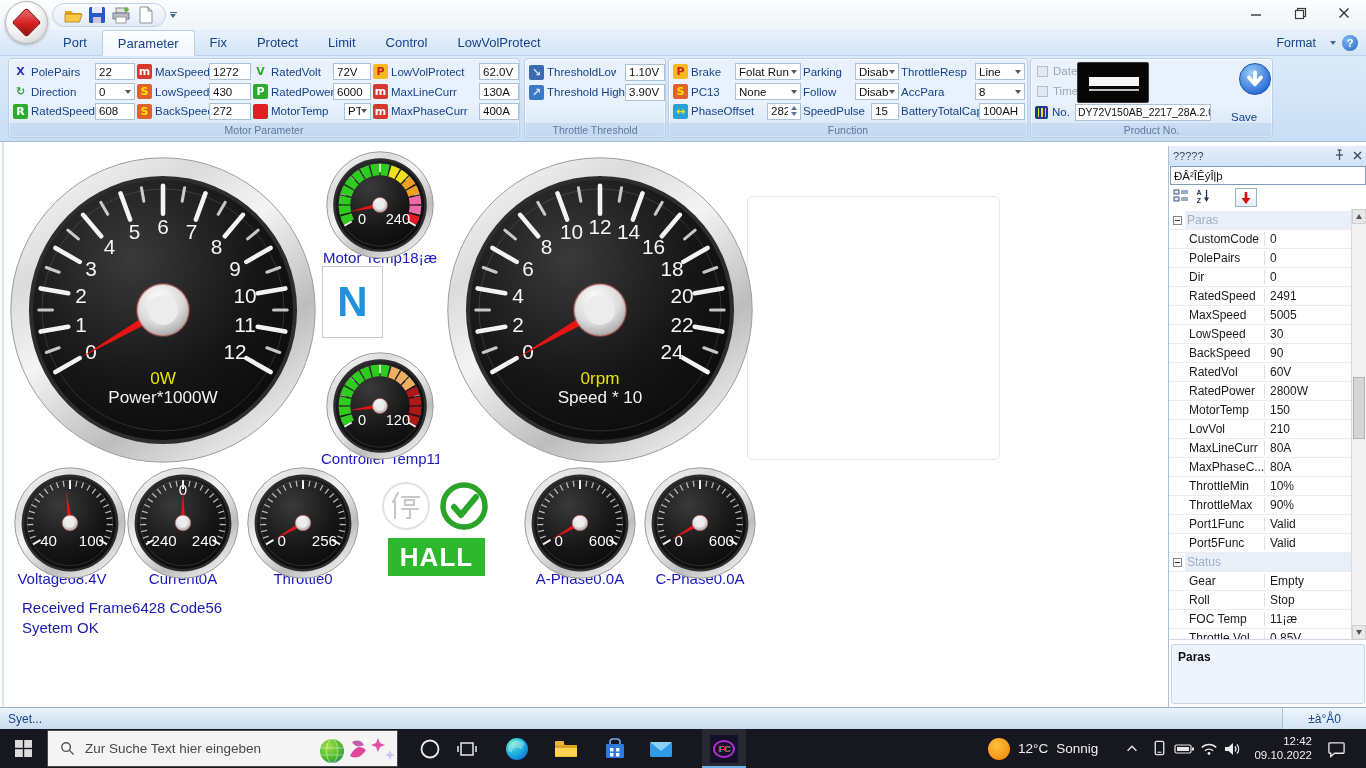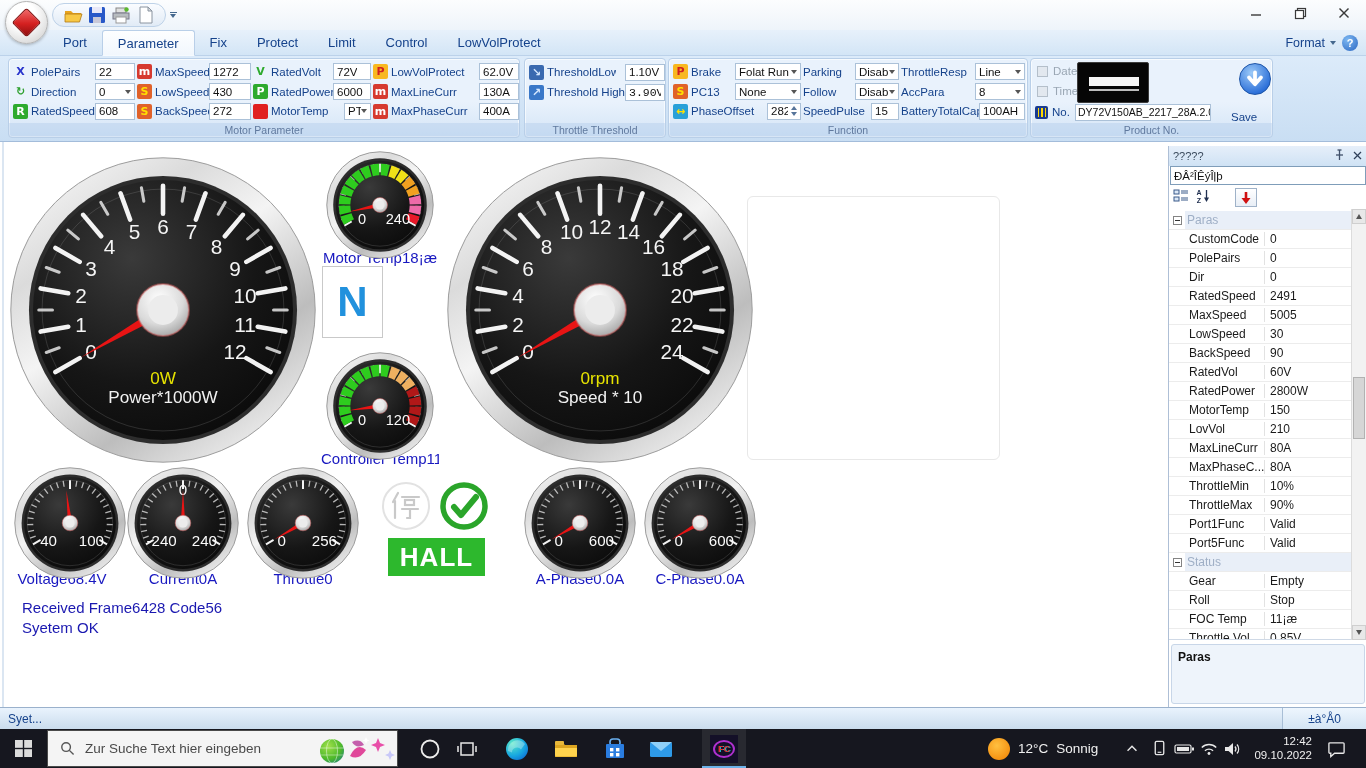--- a/index.html
+++ b/index.html
@@ -22,21 +22,21 @@
   .tri-dn{width:0;height:0;border-left:3.5px solid transparent;border-right:3.5px solid transparent;border-top:4px solid #45688e}
   #wincontrols{position:absolute;right:0;top:0;display:flex}
   #wincontrols .wbtn{width:44px;height:26px;display:flex;align-items:center;justify-content:center}
 
   
   #tabrow{position:absolute;left:0;top:30px;width:1366px;height:26px;
     background:linear-gradient(#e7f1fb,#d3e5f6);border-bottom:1px solid #bcd2ea}
   #tabs{position:absolute;left:48px;top:0;height:26px;display:flex}
   .tab{padding:0 15px;line-height:25px;font-size:13px;color:#15428b}
   .tab.active{background:linear-gradient(#fdfeff,#f1f7fd);border:1px solid #b9cfe8;border-bottom-color:#f6fafe;border-radius:3px 3px 0 0}
-  #formatmenu{position:absolute;right:30px;top:6px;display:flex;align-items:center;gap:5px;font-size:12.5px;color:#15428b}
+  #formatmenu{position:absolute;right:30px;top:6px;display:flex;align-items:center;gap:14px;font-size:12.5px;color:#15428b}
   #helpbtn{position:absolute;right:8px;top:5px;width:16px;height:16px;border-radius:50%;
     background:radial-gradient(circle at 35% 30%,#7db8f2,#2a66c2);color:#fff;font-size:11px;font-weight:bold;
     display:flex;align-items:center;justify-content:center}
 
   
   #ribbon{position:absolute;left:0;top:56px;width:1366px;height:86px;
     background:linear-gradient(#dcebfa,#c9def3);border-bottom:1px solid #a3bcda}
   .rgroup{position:absolute;top:2px;height:80px;border:1px solid #b9cfe8;border-radius:4px;
     background:linear-gradient(#e9f2fc 55%,#d3e4f6);box-shadow:inset 0 0 0 1px rgba(255,255,255,.65)}
   .rg-caption{position:absolute;left:0;right:0;bottom:0;height:14px;line-height:14px;text-align:center;
@@ -323,21 +323,21 @@
             <div class="rfield">
               <span class="ricon" style="background: rgb(58, 106, 176); color: rgb(214, 232, 255);">↘</span>
               <span class="rlabel">ThresholdLow</span>
               <span class="rctrl" style="width: 40px; margin-left: 9px;">
                 <span class="rval">1.10V</span>
               </span>
             </div>
             <div class="rfield">
               <span class="ricon" style="background: rgb(58, 120, 200); color: rgb(214, 232, 255);">↗</span>
               <span class="rlabel">Threshold High</span>
-              <span class="rctrl" style="width: 40px; font-family: Liberation Mono, monospace;">
+              <span class="rctrl" style="width: 40px;">
                 <span class="rval">3.90V</span>
               </span>
             </div>
           </div>
         </div>
       <div class="rg-caption">Throttle Threshold</div>
     </div>
     <div class="rgroup" id="g-function" style="left:668px;width:360px">
       <div class="rg-fields" id="f-function">
           <div class="rcol" style="width: 128px;">

